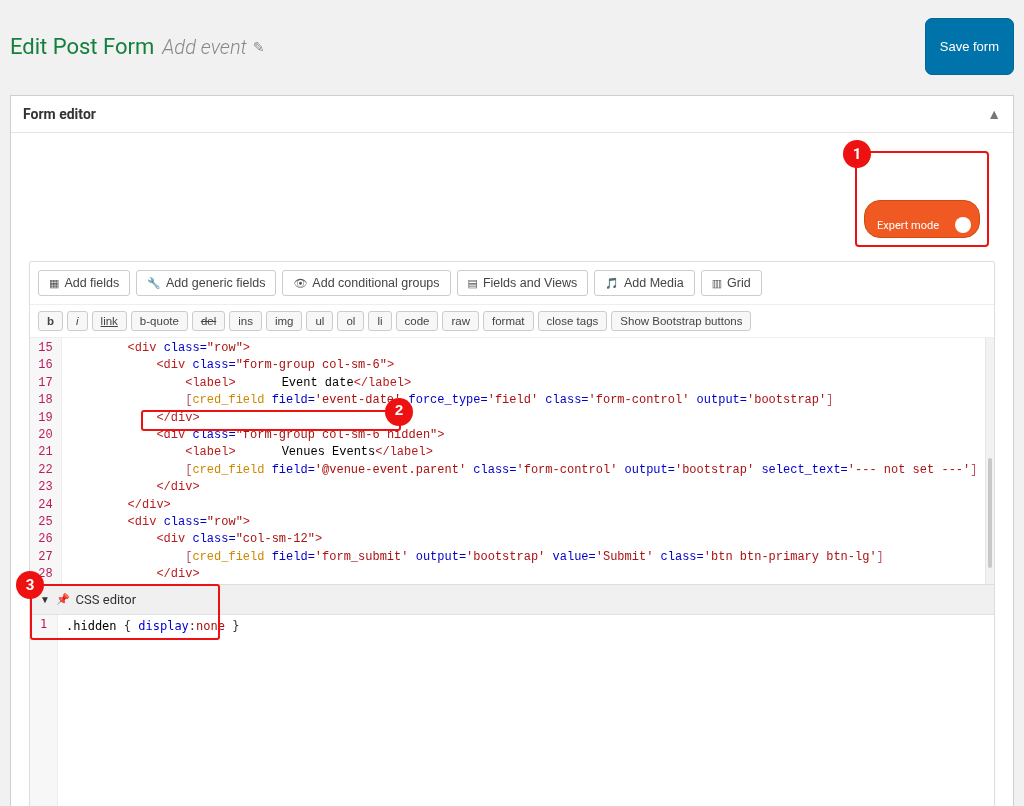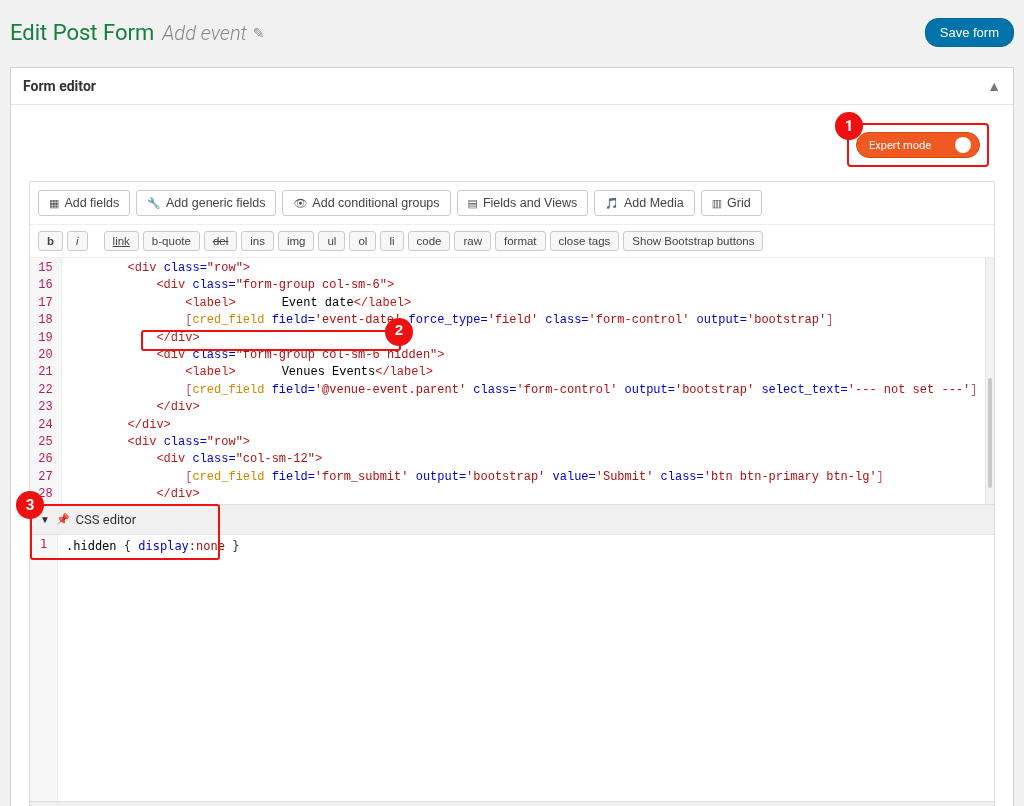--- a/index.html
+++ b/index.html
@@ -30,22 +30,22 @@
   .pencil-icon {
     margin-left: 6px;
     color: #888;
     font-size: 14px;
   }
   .spacer { flex: 1; }
   .save-btn {
     background: #0073aa;
     color: #fff;
     border: 1px solid #006799;
-    padding: 6px 14px;
-    border-radius: 13px;
+    padding: 20px 14px;
+    border-radius: 7px;
     font-size: 13px;
     cursor: pointer;
   }
   .panel {
     background: #fff;
     border: 1px solid #ccd0d4;
     margin-top: 10px;
   }
   .panel-header {
     display: flex;
@@ -62,27 +62,28 @@
   .expert-wrap {
     border: 2.5px solid #e11;
     padding: 7px 7px;
     border-radius: 4px;
     position: relative;
   }
   .expert-toggle {
     background: #f05a22;
     color: #fff;
     border-radius: 16px;
-    padding: 4px 8px 4px 12px;
+    padding: 16px 8px 4px 12px;
     display: inline-flex;
     align-items: center;
-    gap: 24px;
+    gap: 16px;
     font-size: 11px;
     cursor: pointer;
     border: 1px solid #d14a12;
+    margin-top: 40px;
   }
   .toggle-knob {
     width: 16px; height: 16px; background: #fff; border-radius: 50%;
   }
   .callout {
     position: absolute;
     width: 28px; height: 28px;
     background: #e11;
     color: #fff;
     border-radius: 50%;
@@ -128,21 +129,21 @@
     border: 1px solid #ccc;
     background: #f7f7f7;
     padding: 3px 8px;
     border-radius: 3px;
     font-size: 11.5px;
     cursor: pointer;
     color: #444;
   }
   .mini-btn.italic { font-style: italic; }
   .mini-btn.strike { text-decoration: line-through; }
-  .mini-btn.underline { text-decoration: underline; margin-left: 12px; }
+  .mini-btn.underline { text-decoration: underline; }
   .code-area {
     position: relative;
     height: 246px;
     overflow: auto;
     font-family: Menlo, Consolas, "Courier New", monospace;
     font-size: 12px;
     line-height: 1.45;
     display: flex;
     background: #fff;
   }

